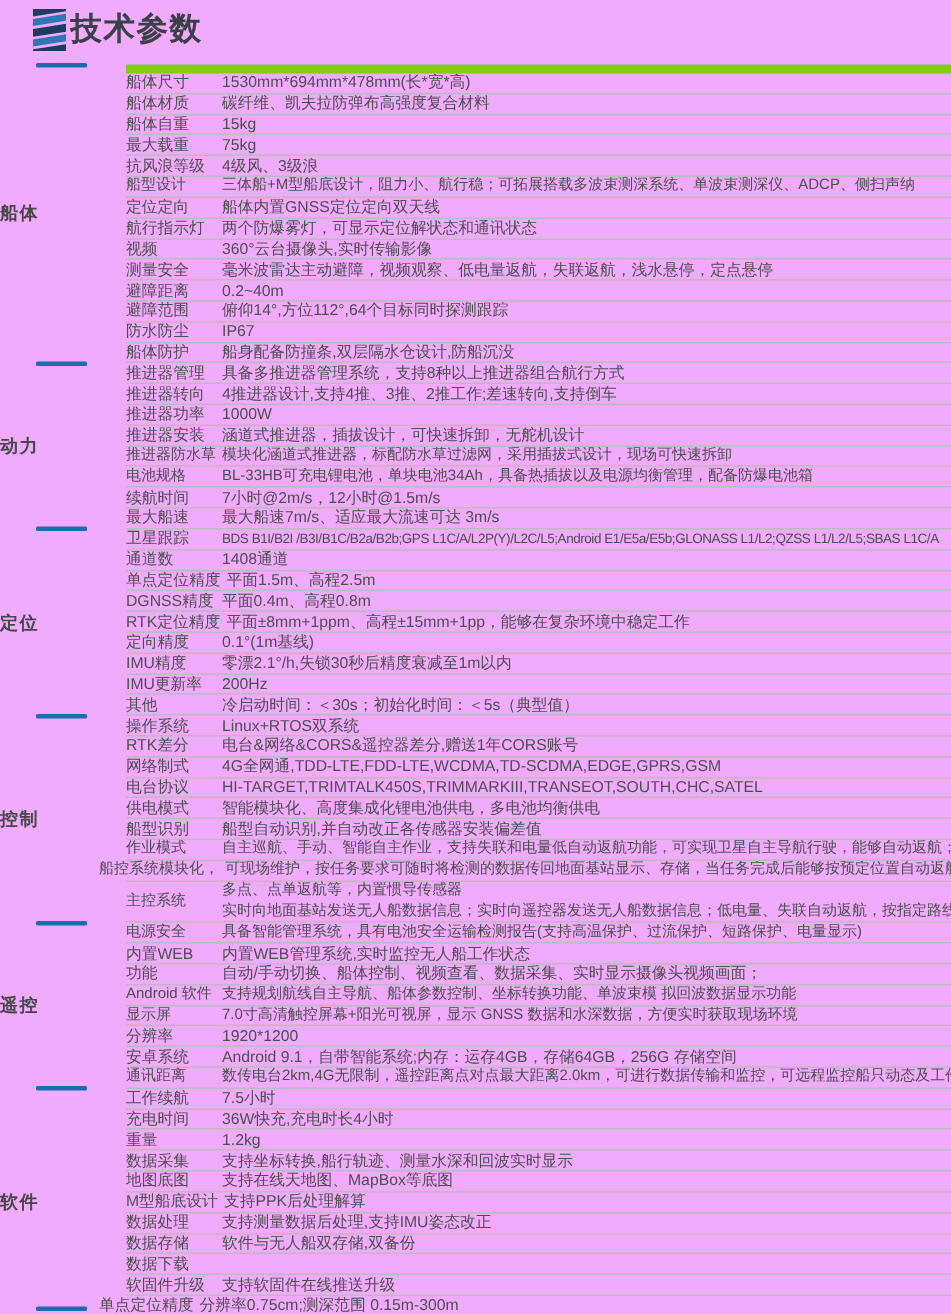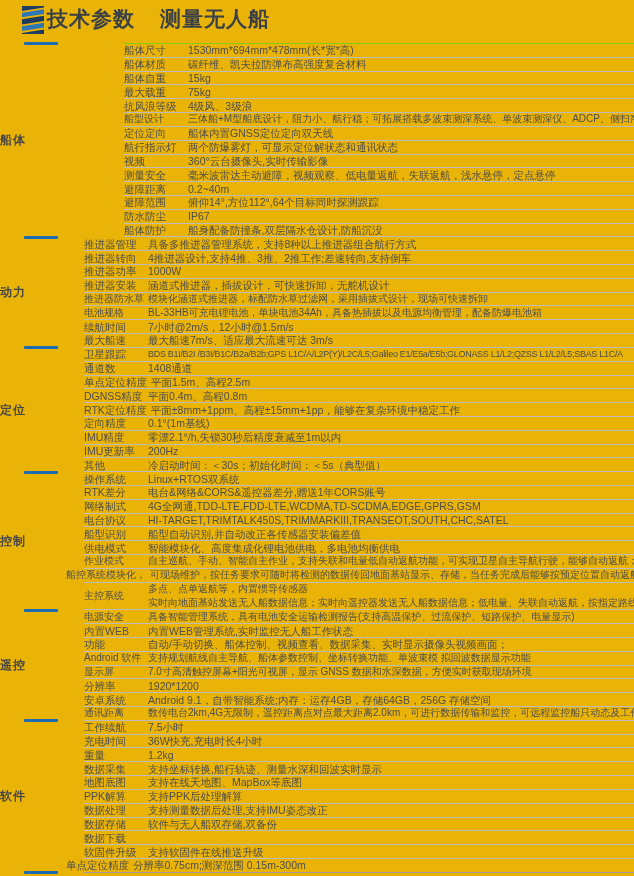--- a/index.html
+++ b/index.html
@@ -1,30 +1,30 @@
 <!DOCTYPE html>
 <html><head>
 <meta charset="utf-8">
 <style>
   html,body{margin:0;padding:0;background:#fff;}
-  #page{position:relative;width:634px;height:876px;background:#eab308;overflow:hidden;
+  #page{position:relative;width:634px;height:876px;background:#f0abfc;overflow:hidden;
         font-family:"Liberation Sans","DejaVu Sans",sans-serif;color:#4e4e4e;}
   
   #header{position:absolute;top:0;left:0;width:634px;height:43px;}
   #brand-icon{position:absolute;left:22px;top:6px;width:22px;height:28px;}
   #title-main{position:absolute;left:47px;top:5px;font-size:21px;font-weight:bold;color:#3a4048;letter-spacing:1px;}
   #title-sub{position:absolute;left:160px;top:5px;font-size:21px;font-weight:bold;color:#3a4048;letter-spacing:1px;}
   
   #spec-table{position:absolute;top:43px;left:0;width:634px;}
   .group{display:flex;position:relative;}
   .gutter{width:84px;flex:0 0 84px;display:flex;align-items:center;justify-content:flex-start;position:relative;}
   .cat{font-size:12px;font-weight:600;color:#474747;letter-spacing:1px;}
   .gdiv{position:absolute;left:24px;top:-1.5px;width:34px;height:3px;background:#1b6cb0;border-radius:1px;}
   .rows{flex:1;min-width:0;}
-  .group:first-child .rows{border-top:1px solid #84cc16;margin-left:40px;}
+  .group:first-child .rows{border-top:6px solid #84cc16;}
   .row{box-sizing:border-box;height:13.817px;display:flex;align-items:center;
        border-bottom:1px solid #bcbcbc;font-size:10.5px;line-height:12px;white-space:nowrap;}
   .row.h2{height:27.634px;align-items:center;}
   .row.h2 .lbl{padding-top:1px;line-height:12.8px;}
   .lbl{flex:0 0 auto;min-width:64px;box-sizing:border-box;padding-right:4px;color:#4e4e4e;}
   .val{flex:1;min-width:0;color:#4e4e4e;overflow:hidden;}
   .row.h2 .val{line-height:13.8px;padding-top:0.4px;}
   .row.s9 .val{font-size:9px;letter-spacing:-0.3px;}
   .row.s10{font-size:10px;}
   .row.out .lbl{margin-left:-18px;}
@@ -44,21 +44,20 @@
         </defs>
       <g clip-path="url(#ic)">
         <rect x="-6" y="-2" width="34" height="5.2" fill="#1e3c5f" transform="rotate(-9 11 0)"></rect>
         <rect x="-6" y="5" width="34" height="4.6" fill="#2e77b5" transform="rotate(-9 11 7)"></rect>
         <rect x="-6" y="11.6" width="34" height="5.2" fill="#1e3c5f" transform="rotate(-9 11 14)"></rect>
         <rect x="-6" y="18.6" width="34" height="4.6" fill="#2e77b5" transform="rotate(-9 11 21)"></rect>
         <rect x="-6" y="25.2" width="34" height="5.2" fill="#1e3c5f" transform="rotate(-9 11 28)"></rect>
       </g>
     </svg>
     <div id="title-main">技术参数</div>
-    <div id="title-sub">测量无人船</div>
   </div>
 
   <div id="spec-table">
       <div class="group">
         <div class="gutter">
           <div class="gdiv"></div>
           <div class="cat">船体</div>
         </div>
         <div class="rows">
           <div class="row">
@@ -160,21 +159,21 @@
         </div>
       </div>
       <div class="group">
         <div class="gutter">
           <div class="gdiv"></div>
           <div class="cat">定位</div>
         </div>
         <div class="rows">
           <div class="row s9">
             <div class="lbl">卫星跟踪</div>
-            <div class="val">BDS B1I/B2I /B3I/B1C/B2a/B2b;GPS L1C/A/L2P(Y)/L2C/L5;Galileo E1/E5a/E5b;GLONASS L1/L2;QZSS L1/L2/L5;SBAS L1C/A</div>
+            <div class="val">BDS B1I/B2I /B3I/B1C/B2a/B2b;GPS L1C/A/L2P(Y)/L2C/L5;Android E1/E5a/E5b;GLONASS L1/L2;QZSS L1/L2/L5;SBAS L1C/A</div>
           </div>
           <div class="row">
             <div class="lbl">通道数</div>
             <div class="val">1408通道</div>
           </div>
           <div class="row">
             <div class="lbl">单点定位精度</div>
             <div class="val">平面1.5m、高程2.5m</div>
           </div>
           <div class="row">
@@ -219,26 +218,26 @@
           </div>
           <div class="row">
             <div class="lbl">网络制式</div>
             <div class="val">4G全网通,TDD-LTE,FDD-LTE,WCDMA,TD-SCDMA,EDGE,GPRS,GSM</div>
           </div>
           <div class="row">
             <div class="lbl">电台协议</div>
             <div class="val">HI-TARGET,TRIMTALK450S,TRIMMARKIII,TRANSEOT,SOUTH,CHC,SATEL</div>
           </div>
           <div class="row">
+            <div class="lbl">供电模式</div>
+            <div class="val">智能模块化、高度集成化锂电池供电，多电池均衡供电</div>
+          </div>
+          <div class="row">
             <div class="lbl">船型识别</div>
             <div class="val">船型自动识别,并自动改正各传感器安装偏差值</div>
-          </div>
-          <div class="row">
-            <div class="lbl">供电模式</div>
-            <div class="val">智能模块化、高度集成化锂电池供电，多电池均衡供电</div>
           </div>
           <div class="row s10">
             <div class="lbl">作业模式</div>
             <div class="val">自主巡航、手动、智能自主作业，支持失联和电量低自动返航功能，可实现卫星自主导航行驶，能够自动返航；</div>
           </div>
           <div class="row s10 out">
             <div class="lbl">船控系统模块化，</div>
             <div class="val">可现场维护，按任务要求可随时将检测的数据传回地面基站显示、存储，当任务完成后能够按预定位置自动返航</div>
           </div>
           <div class="row h2 s10">
@@ -310,21 +309,21 @@
           </div>
           <div class="row">
             <div class="lbl">数据采集</div>
             <div class="val">支持坐标转换,船行轨迹、测量水深和回波实时显示</div>
           </div>
           <div class="row">
             <div class="lbl">地图底图</div>
             <div class="val">支持在线天地图、MapBox等底图</div>
           </div>
           <div class="row">
-            <div class="lbl">PPK解算</div>
+            <div class="lbl">M型船底设计</div>
             <div class="val">支持PPK后处理解算</div>
           </div>
           <div class="row">
             <div class="lbl">数据处理</div>
             <div class="val">支持测量数据后处理,支持IMU姿态改正</div>
           </div>
           <div class="row">
             <div class="lbl">数据存储</div>
             <div class="val">软件与无人船双存储,双备份</div>
           </div>

